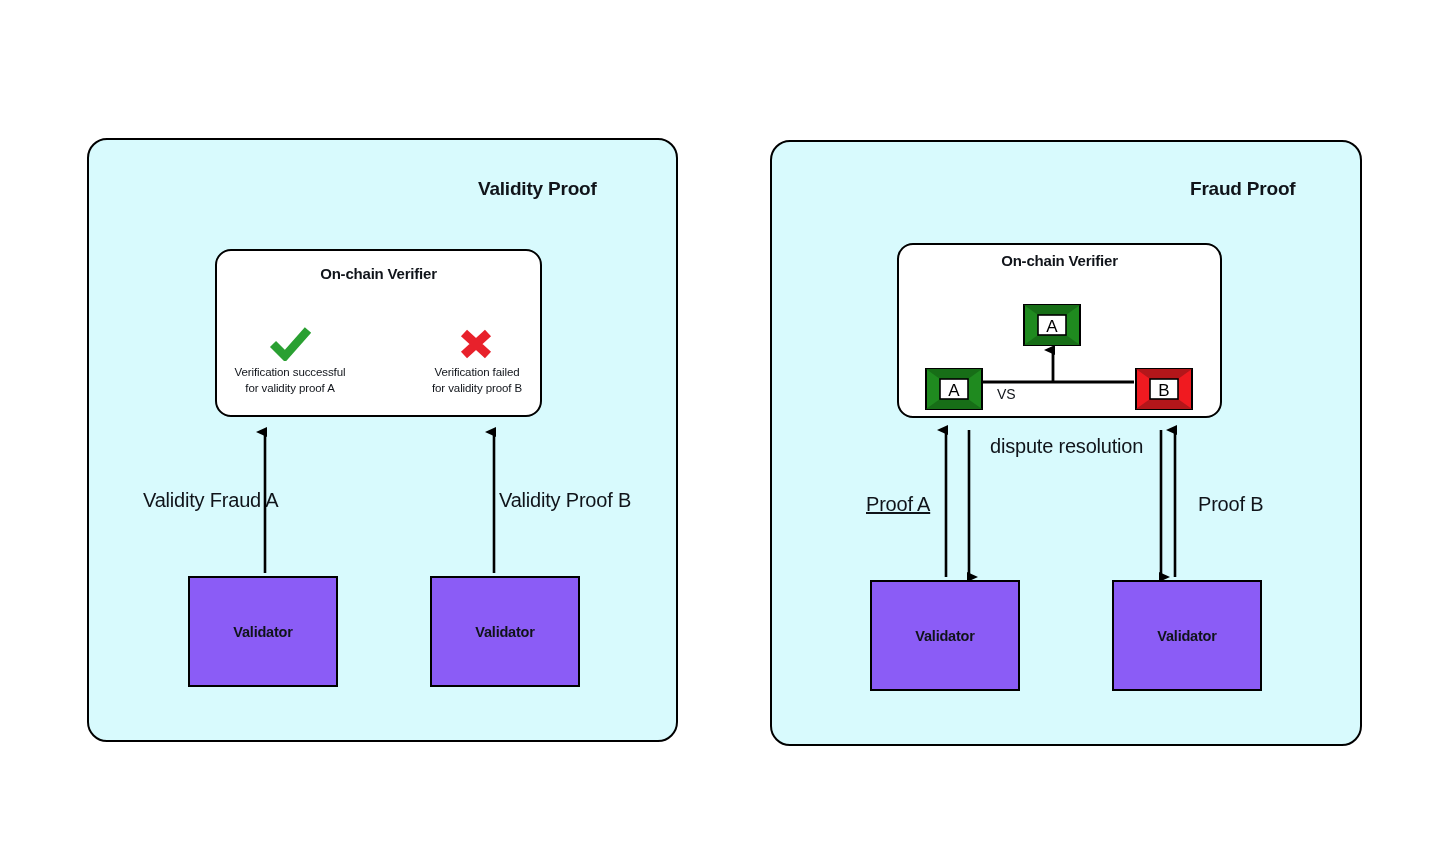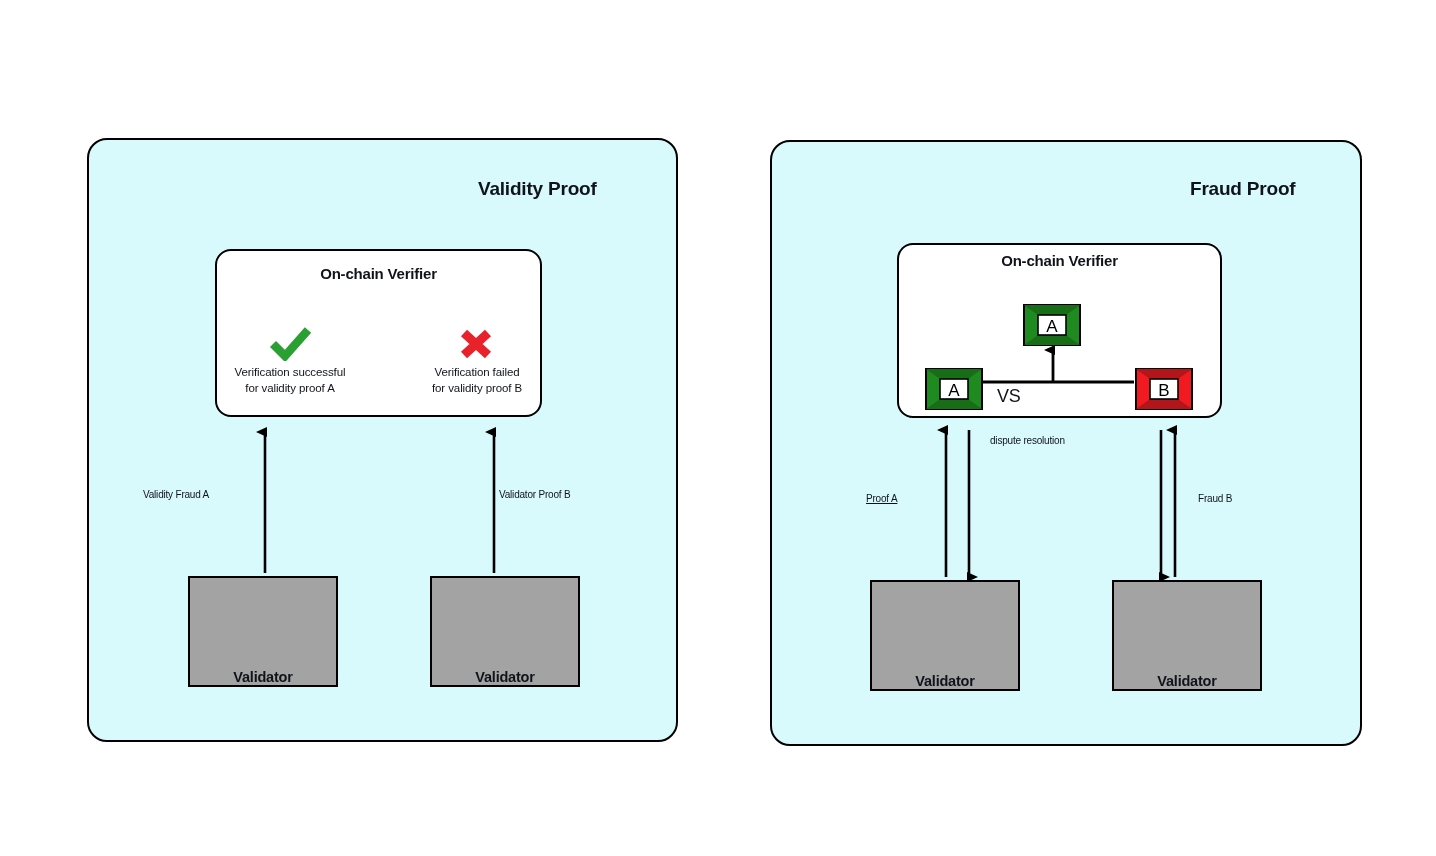--- a/index.html
+++ b/index.html
@@ -94,54 +94,54 @@
   .badge {
     position: absolute;
   }
   #badge-top-a  { left: 1023px; top: 304px; }
   #badge-left-a { left: 925px;  top: 368px; }
   #badge-right-b{ left: 1135px; top: 368px; }
 
   
   .validator-box {
     position: absolute;
-    background: #a3a3a3;
+    background: #8b5cf6;
     border: 2.5px solid #000000;
     box-sizing: border-box;
     display: flex;
-    align-items: flex-end;
+    align-items: center;
     justify-content: center;
   }
   .validator-label {
     font-size: 14.5px;
     font-weight: bold;
     color: #10141a;
     letter-spacing: -0.2px;
   }
   #validator-v1 { left: 188px;  top: 576px; width: 150px; height: 111px; }
   #validator-v2 { left: 430px;  top: 576px; width: 150px; height: 111px; }
   #validator-f1 { left: 870px;  top: 580px; width: 150px; height: 111px; }
   #validator-f2 { left: 1112px; top: 580px; width: 150px; height: 111px; }
 
   
   .edge-label {
     position: absolute;
-    font-size: 10px;
+    font-size: 20px;
     color: #10141a;
     letter-spacing: -0.2px;
     white-space: nowrap;
   }
   #label-vp-a { left: 143px;  top: 489px; }
   #label-vp-b { left: 499px;  top: 489px; }
   #label-pf-a { left: 866px;  top: 493px; text-decoration: underline; }
   #label-pf-b { left: 1198px; top: 493px; }
   #label-dispute { left: 990px; top: 435px; }
   #label-vs {
     left: 997px; top: 386px;
-    font-size: 18px; font-weight: 500;
+    font-size: 14px; font-weight: 500;
   }
 
   
   #lines { position: absolute; left: 0; top: 0; width: 1436px; height: 856px; pointer-events: none; }
 </style>
 </head>
 <body>
 
 <div id="canvas">
 
@@ -161,21 +161,21 @@
 
   <div class="result-col" id="result-success">
     <svg class="result-icon" viewBox="0 0 150 36">
       <path d="M58 19 L70 31 L93 5" fill="none" stroke="#2aa032" stroke-width="8.5" stroke-linecap="butt" stroke-linejoin="miter"></path>
     </svg>
     <div class="result-text">Verification successful
 for validity proof A</div>
   </div>
 
   <div class="edge-label" id="label-vp-a">Validity Fraud A</div>
-  <div class="edge-label" id="label-vp-b">Validator Proof B</div>
+  <div class="edge-label" id="label-vp-b">Validity Proof B</div>
 
   <div class="validator-box" id="validator-v1">
     <span class="validator-label">Validator</span>
   </div>
   <div class="validator-box" id="validator-v2">
     <span class="validator-label">Validator</span>
   </div>
 
   <div class="panel" id="panel-fraud"></div>
   <div class="panel-title" id="title-fraud">Fraud Proof</div>
@@ -210,21 +210,21 @@
       <polygon points="1,41 57,41 43,31 15,31" fill="#b3161a"></polygon>
       <rect x="15" y="11" width="28" height="20" fill="#ffffff" stroke="#000" stroke-width="1.6"></rect>
       <text x="29" y="27.5" font-family="&quot;Liberation Sans&quot;, sans-serif" font-size="17" text-anchor="middle" fill="#000">B</text>
     </svg>
   </div>
 
   <div class="edge-label" id="label-vs">VS</div>
 
   <div class="edge-label" id="label-pf-a">Proof A</div>
   <div class="edge-label" id="label-dispute">dispute resolution</div>
-  <div class="edge-label" id="label-pf-b">Fraud B</div>
+  <div class="edge-label" id="label-pf-b">Proof B</div>
 
   <div class="validator-box" id="validator-f1">
     <span class="validator-label">Validator</span>
   </div>
   <div class="validator-box" id="validator-f2">
     <span class="validator-label">Validator</span>
   </div>
 
   <svg id="lines" viewBox="0 0 1436 856">
     <defs>

